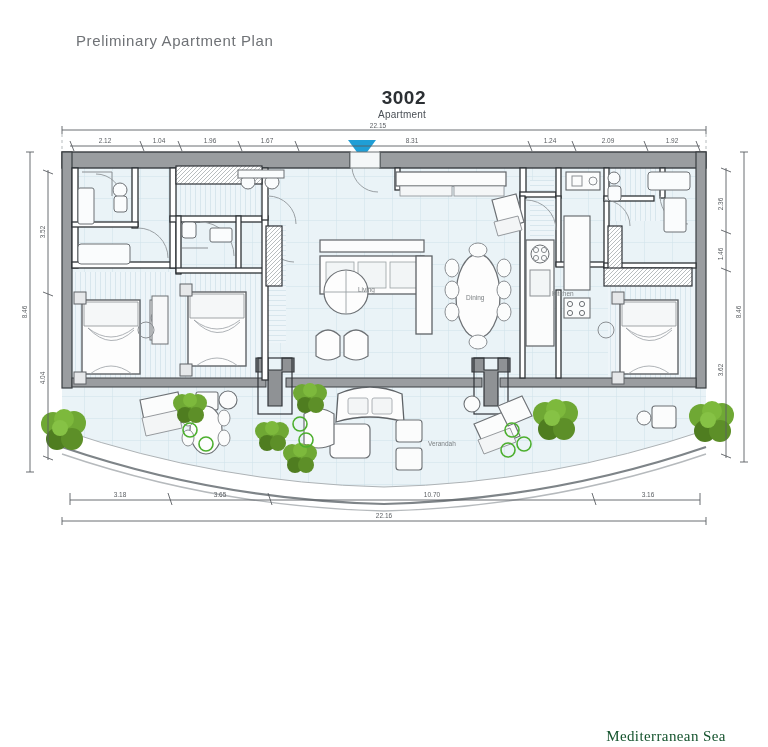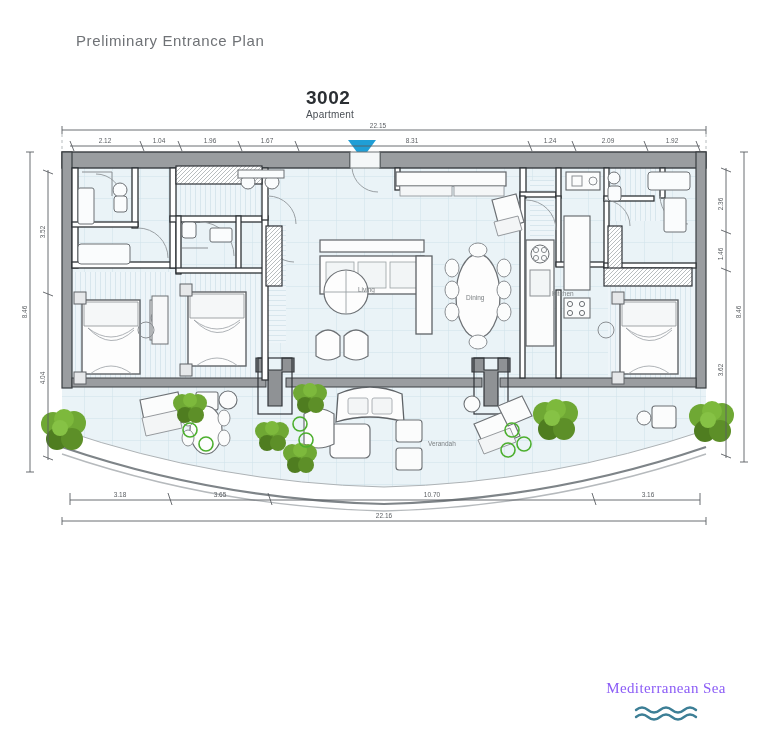--- a/index.html
+++ b/index.html
@@ -12,21 +12,21 @@
   }
   #page-title{
     position:absolute;left:76px;top:32px;
     font-family:"Liberation Sans", sans-serif;
     font-size:15px;
     letter-spacing:.6px;
     color:#6f7276;
     font-weight:400;
   }
   #unit-block{
-    position:absolute;left:306px;top:88px;width:120px;text-align:left;
+    position:absolute;left:306px;top:88px;width:120px;text-align:right;
   }
   #unit-number{
     font-size:19px;font-weight:bold;color:#2b2f33;letter-spacing:.5px;
     line-height:1.05;
   }
   #unit-sub{
     font-size:10px;color:#4a4f55;letter-spacing:.2px;margin-top:1px;
   }
   #entrance-marker{
     position:absolute;left:348px;top:140px;
@@ -34,28 +34,28 @@
     border-left:14px solid transparent;
     border-right:14px solid transparent;
     border-top:19px solid #1f9ed6;
   }
   #plan-svg{position:absolute;left:0;top:0;}
   #sea-block{
     position:absolute;left:576px;top:680px;width:180px;text-align:center;
   }
   #sea-label{
     font-family:"Liberation Serif", serif;
-    font-size:15px;color:#8b5cf6;letter-spacing:.4px;
+    font-size:15px;color:#14532d;letter-spacing:.4px;margin-top:48px;
   }
   #sea-waves{margin-top:6px;}
 </style>
 </head>
 <body>
 
-<div id="page-title">Preliminary Entrance Plan</div>
+<div id="page-title">Preliminary Apartment Plan</div>
 
 <div id="unit-block">
   <div id="unit-number">3002</div>
   <div id="unit-sub">Apartment</div>
 </div>
 <div id="entrance-marker"></div>
 
 <svg id="plan-svg" width="768" height="747" viewBox="0 0 768 747">
   <defs>
     <pattern id="tiles" width="28" height="22" patternUnits="userSpaceOnUse">

